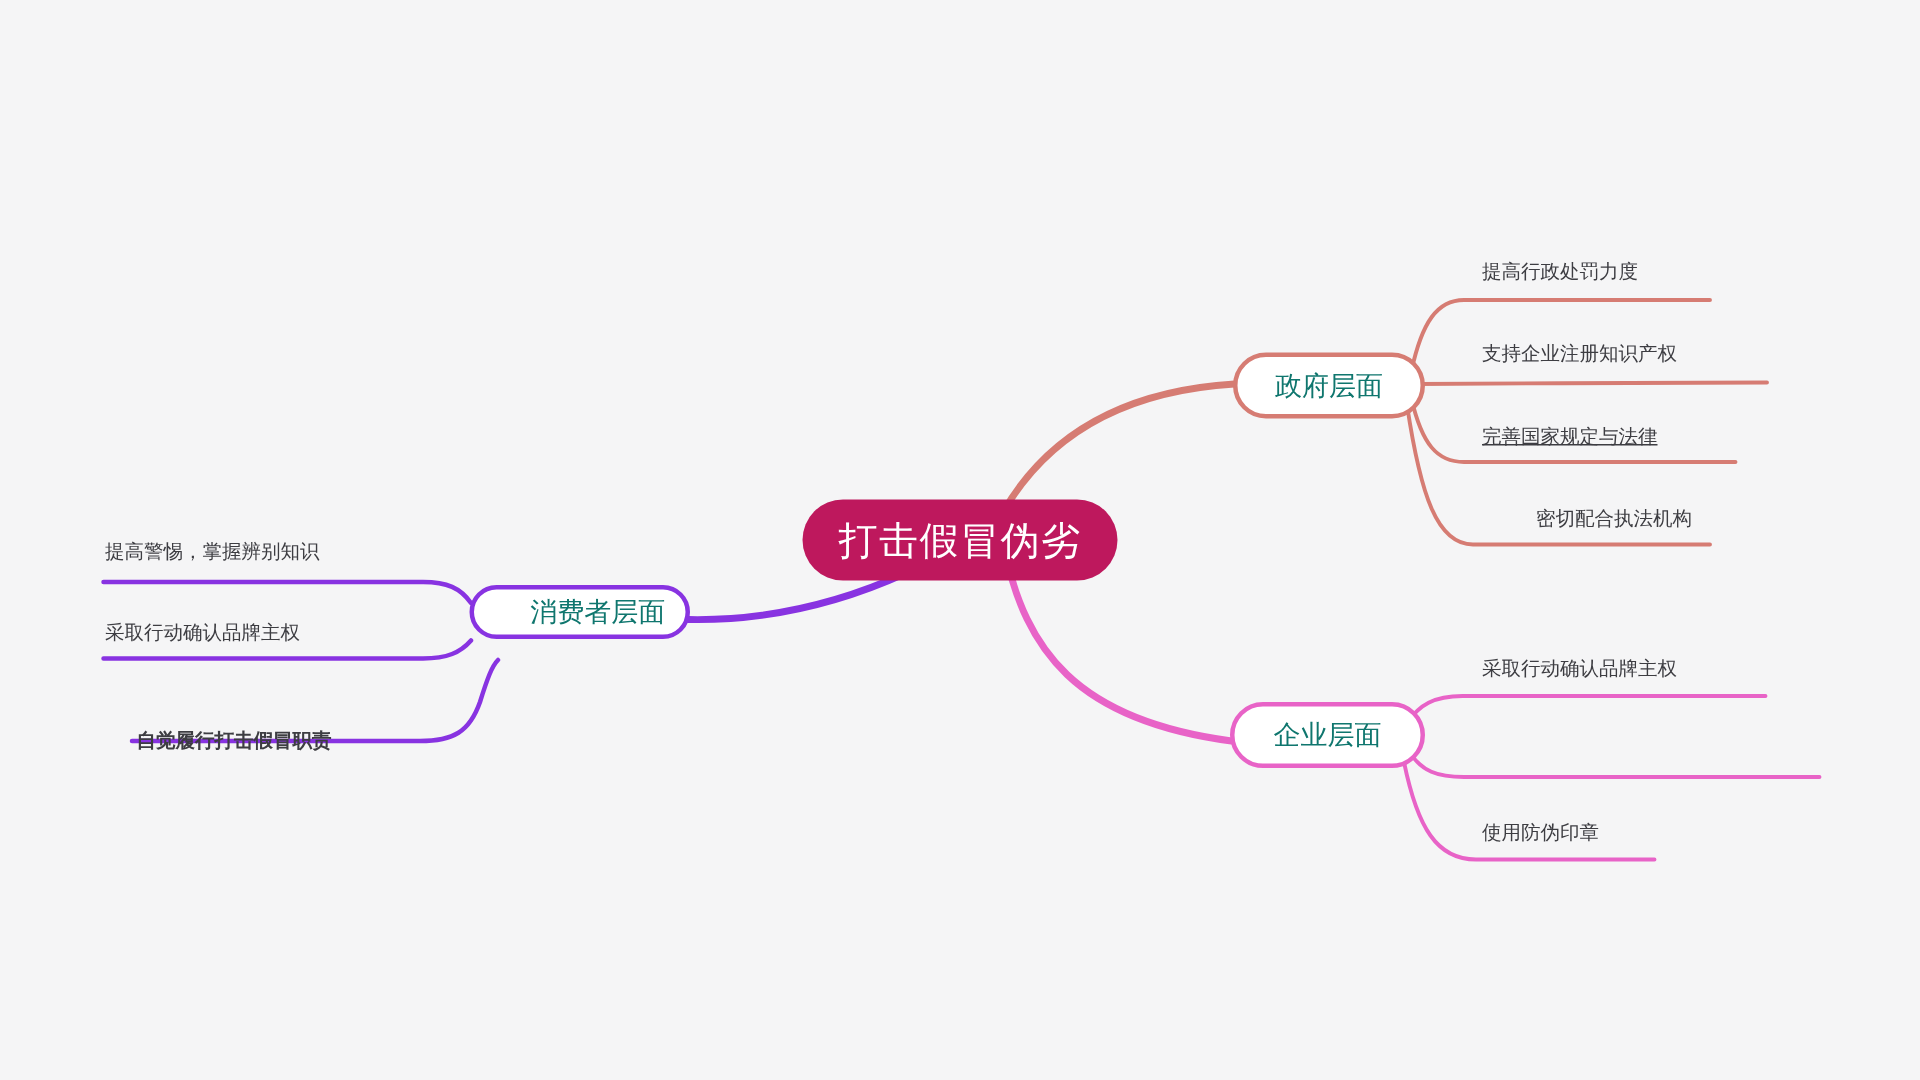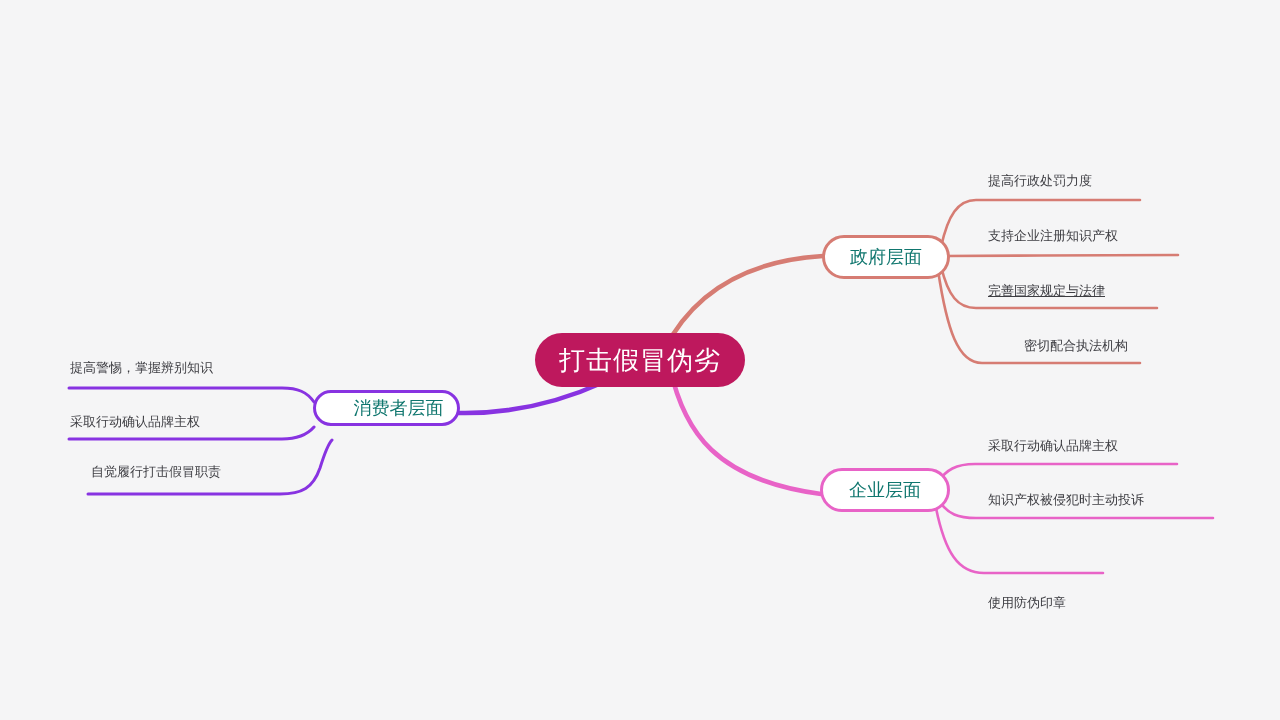--- a/index.html
+++ b/index.html
@@ -89,19 +89,18 @@
     <span data-bind="branches.2.label">企业层面</span>
   </div>
 
   <div class="leaf" style="left:988px;top:171px;" data-bind="branches.0.children.0">提高行政处罚力度</div>
   <div class="leaf" style="left:988px;top:226px;" data-bind="branches.0.children.1">支持企业注册知识产权</div>
   <div class="leaf" style="left:988px;top:281px;text-decoration:underline;" data-bind="branches.0.children.2">完善国家规定与法律</div>
   <div class="leaf" style="left:988px;top:336px;margin-left:36px;" data-bind="branches.0.children.3">密切配合执法机构</div>
 
   <div class="leaf" style="left:70px;top:358px;" data-bind="branches.1.children.0">提高警惕，掌握辨别知识</div>
   <div class="leaf" style="left:70px;top:412px;" data-bind="branches.1.children.1">采取行动确认品牌主权</div>
-  <div class="leaf" style="left:91px;top:462px;" data-bind="branches.1.children.2">自觉履行打击假冒职责</div>
+  <div class="leaf" style="left:91px;top:484px;font-weight:bold;" data-bind="branches.1.children.2">自觉履行打击假冒职责</div>
 
   <div class="leaf" style="left:988px;top:436px;" data-bind="branches.2.children.0">采取行动确认品牌主权</div>
-  <div class="leaf" style="left:988px;top:490px;" data-bind="branches.2.children.1">知识产权被侵犯时主动投诉</div>
-  <div class="leaf" style="left:988px;top:545px;margin-top:48px;" data-bind="branches.2.children.2">使用防伪印章</div>
+  <div class="leaf" style="left:988px;top:545px;" data-bind="branches.2.children.2">使用防伪印章</div>
 
 </div>
 
 </body></html>

